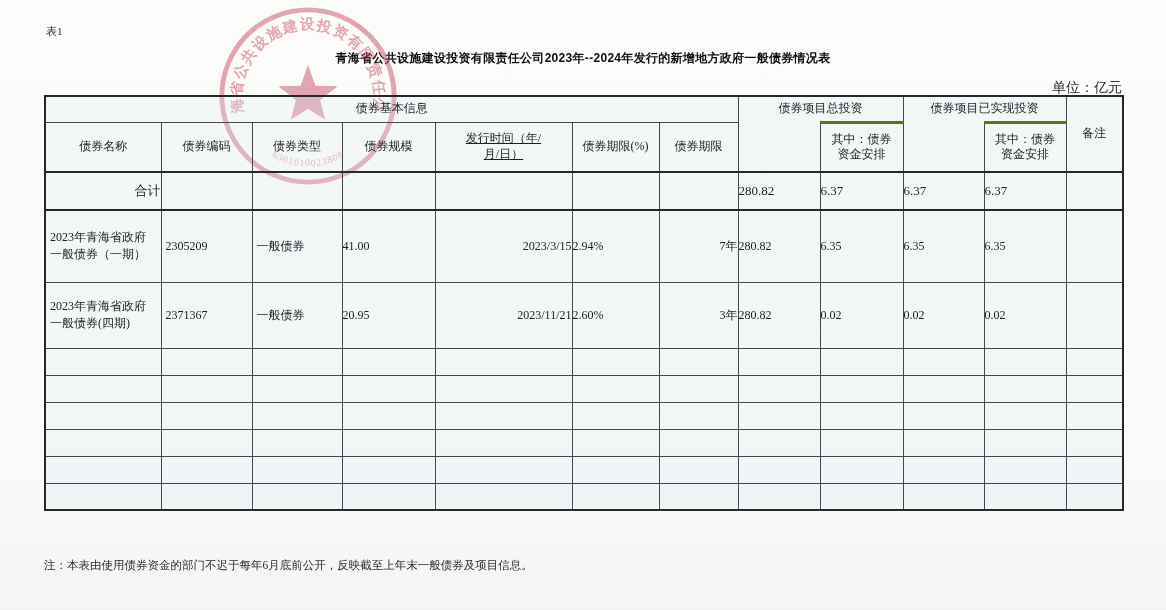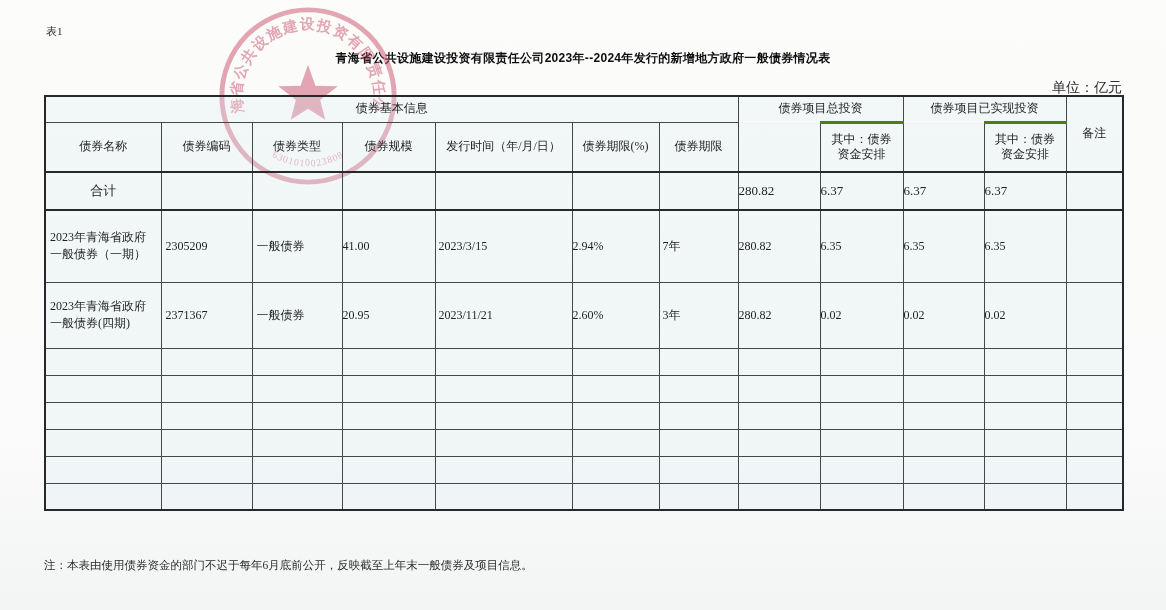--- a/index.html
+++ b/index.html
@@ -31,32 +31,32 @@
     overflow:hidden;padding:0;
   }
   .bond-table thead th{text-align:center;vertical-align:middle;line-height:1.3;margin-left:20px;}
   thead tr.row-groups{height:26px;}
   thead tr.row-cols{height:50px;}
   thead tr.row-cols th{border-bottom:2px solid #26292b;}
   th.remark-head{border-bottom:2px solid #26292b;}
   th.group-inv{border-bottom:none;}
   th.sub-empty{border-top:none;border-bottom:2px solid #26292b;}
   th.sub-label{border-top:3px solid #4d7c0f;padding:0 8px;}
-  th.pad-wide{padding:0 8px;}
+  th.pad-wide{padding:0 28px;text-decoration:underline;}
 
   tr.r-total{height:38px;}
   tr.r-bond1{height:72px;}
   tr.r-bond2{height:66px;}
   tr.r-empty{height:27px;}
   tr.r-total td{border-bottom:2px solid #26292b;font-size:13px;}
   .bond-table td{vertical-align:middle;}
-  td.ac{text-align:center;}
+  td.ac{text-align:right;}
   td.al{text-align:left;padding-left:4px;padding-right:6px;line-height:1.4;}
   td.ar{text-align:left;padding-right:3px;}
-  td.dt{text-align:left;padding-left:3px;}
+  td.dt{text-align:right;padding-left:3px;}
 
   svg.seal{position:absolute;left:215px;top:3px;pointer-events:none;}
 </style>
 </head>
 <body>
 
 <div class="corner-label">表1</div>
 
 <h1 class="doc-title">青海省公共设施建设投资有限责任公司2023年--2024年发行的新增地方政府一般债券情况表</h1>
 

